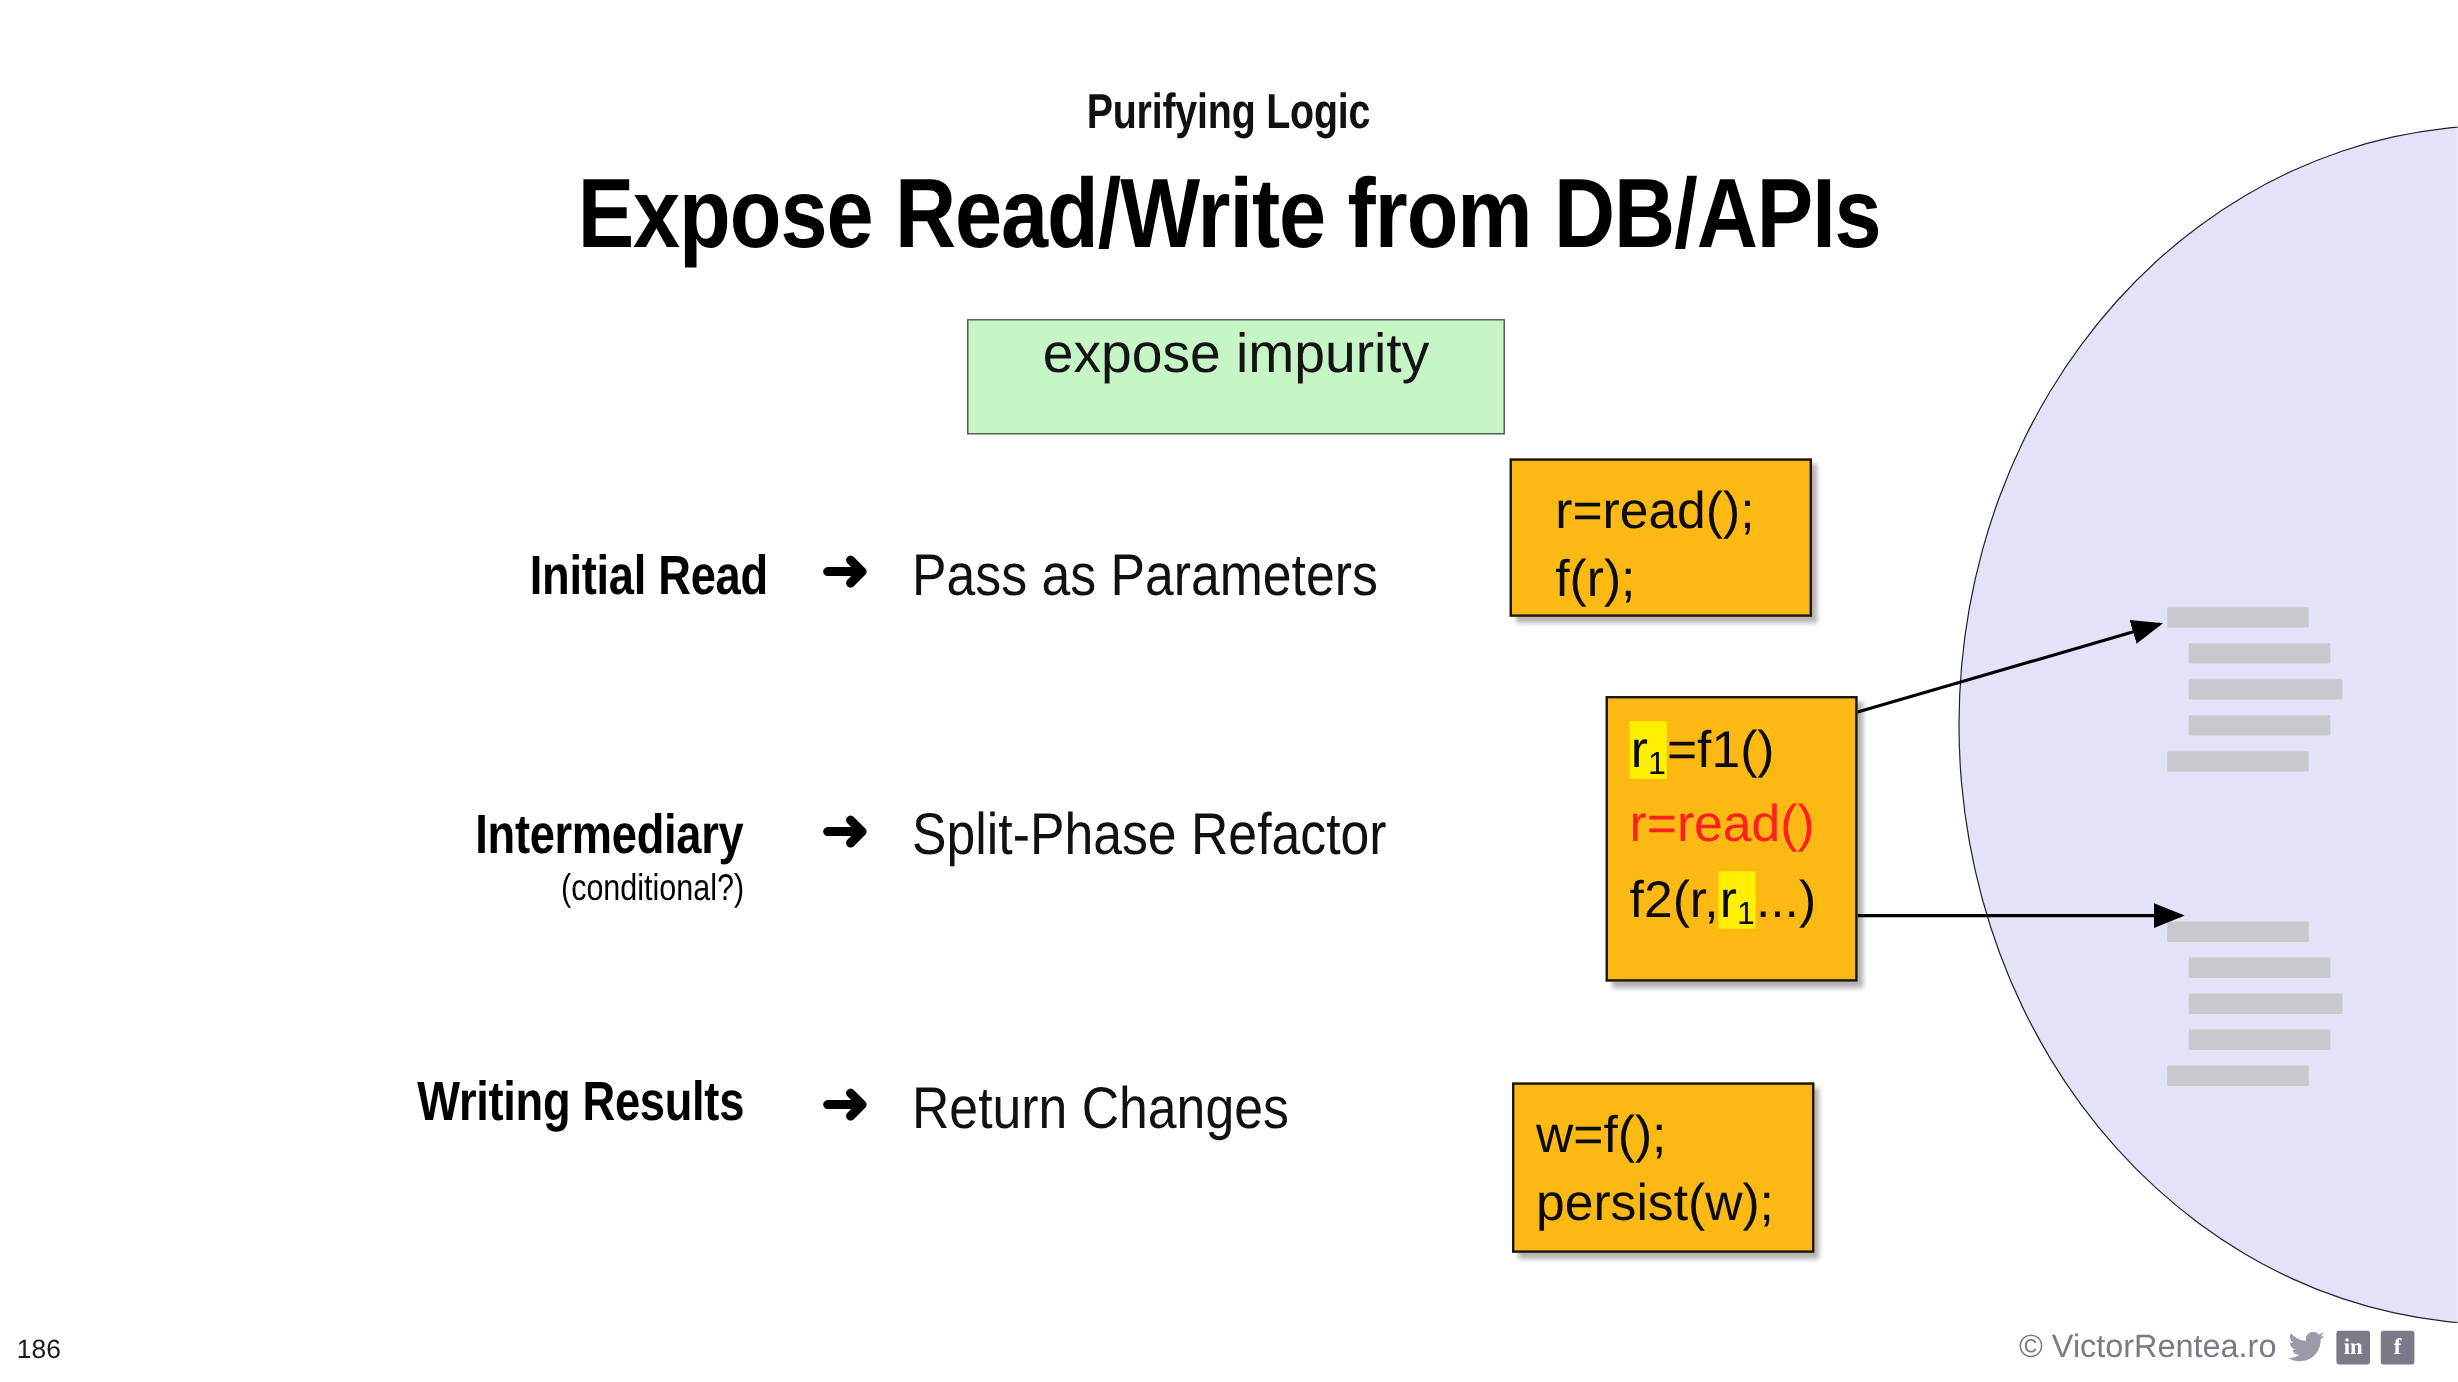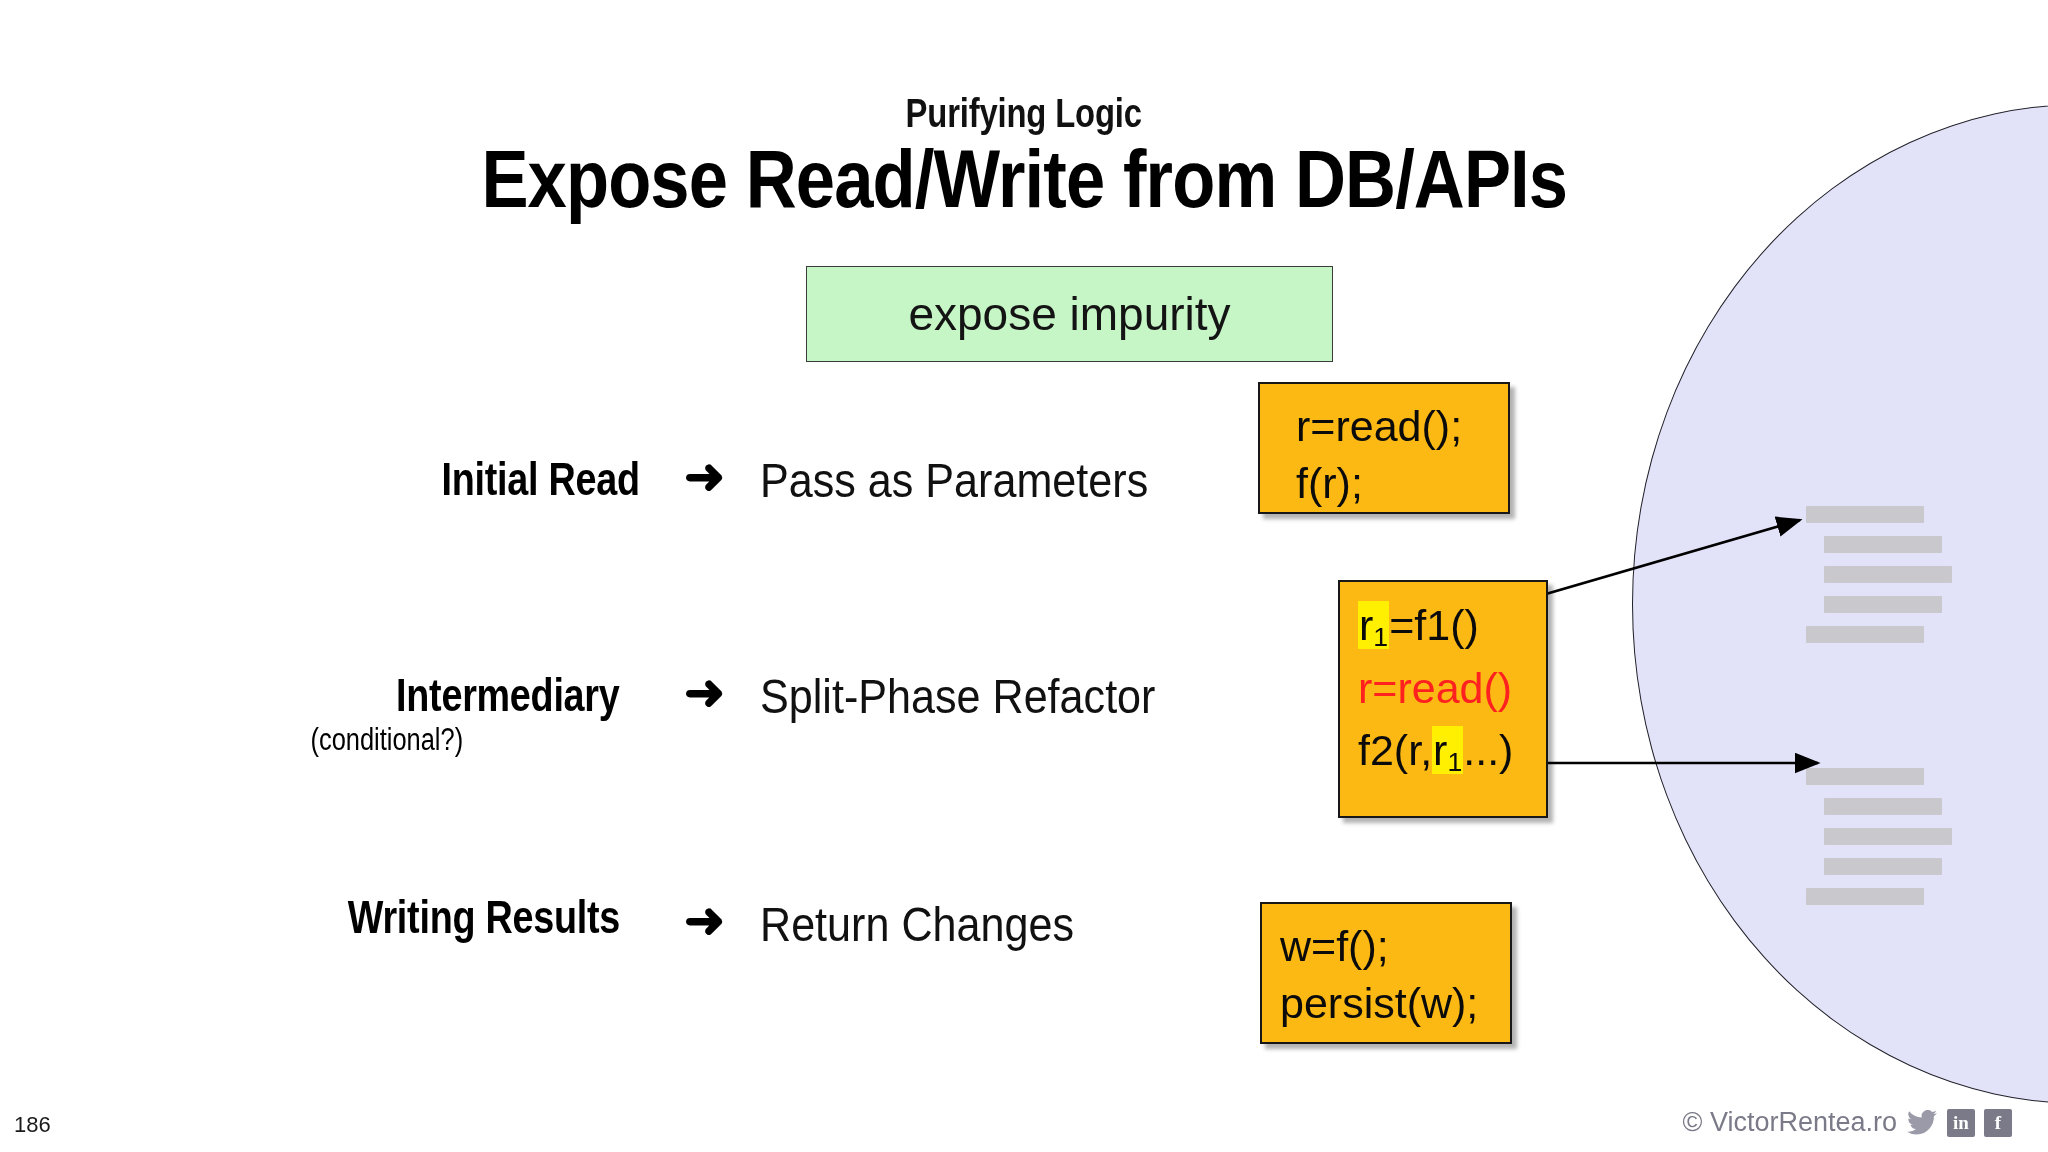--- a/index.html
+++ b/index.html
@@ -37,21 +37,20 @@
 
   
   .kicker{
     position:absolute;
     left:0; right:0; top:70px;
     text-align:center;
     font-size:41px;
     font-weight:bold;
     color:#111111;
     letter-spacing:-0.2px;
-    margin-top:20px;
   }
   .kicker-inner{
     display:inline-block;
     transform:scaleX(0.80);
     transform-origin:center;
   }
   .title{
     position:absolute;
     left:0; right:0; top:135px;
     text-align:center;
@@ -64,43 +63,43 @@
   .title-inner{
     display:inline-block;
     transform:scaleX(0.86);
     transform-origin:center;
   }
 
   
   .green-box{
     position:absolute;
     left:806px; top:266px;
-    width:527px; height:96px;
+    width:448px; height:96px;
     background:#c6f5c6;
     border:1.4px solid #3b3b3b;
     box-sizing:border-box;
-    display:flex;align-items:center;justify-content:center;
+    display:flex;justify-content:center;
     font-size:46px;
     color:#141414;
   }
 
   
   .row{position:absolute;}
   .row-label{
     position:absolute;
     text-align:right;
     font-weight:bold;
     color:#000;
     font-size:46px;
     letter-spacing:-0.3px;
   }
   .row-label .lab-inner{display:inline-block;transform:scaleX(0.82);transform-origin:right center;white-space:nowrap;}
   .row-sub{
     position:absolute;
-    text-align:center;
+    text-align:right;
     font-weight:normal;
     color:#000;
     font-size:31px;
   }
   .row-sub .lab-inner{display:inline-block;transform:scaleX(0.82);transform-origin:right center;white-space:nowrap;}
   .row-arrow{
     position:absolute;
     font-size:49px;
     font-weight:bold;
     color:#000;

